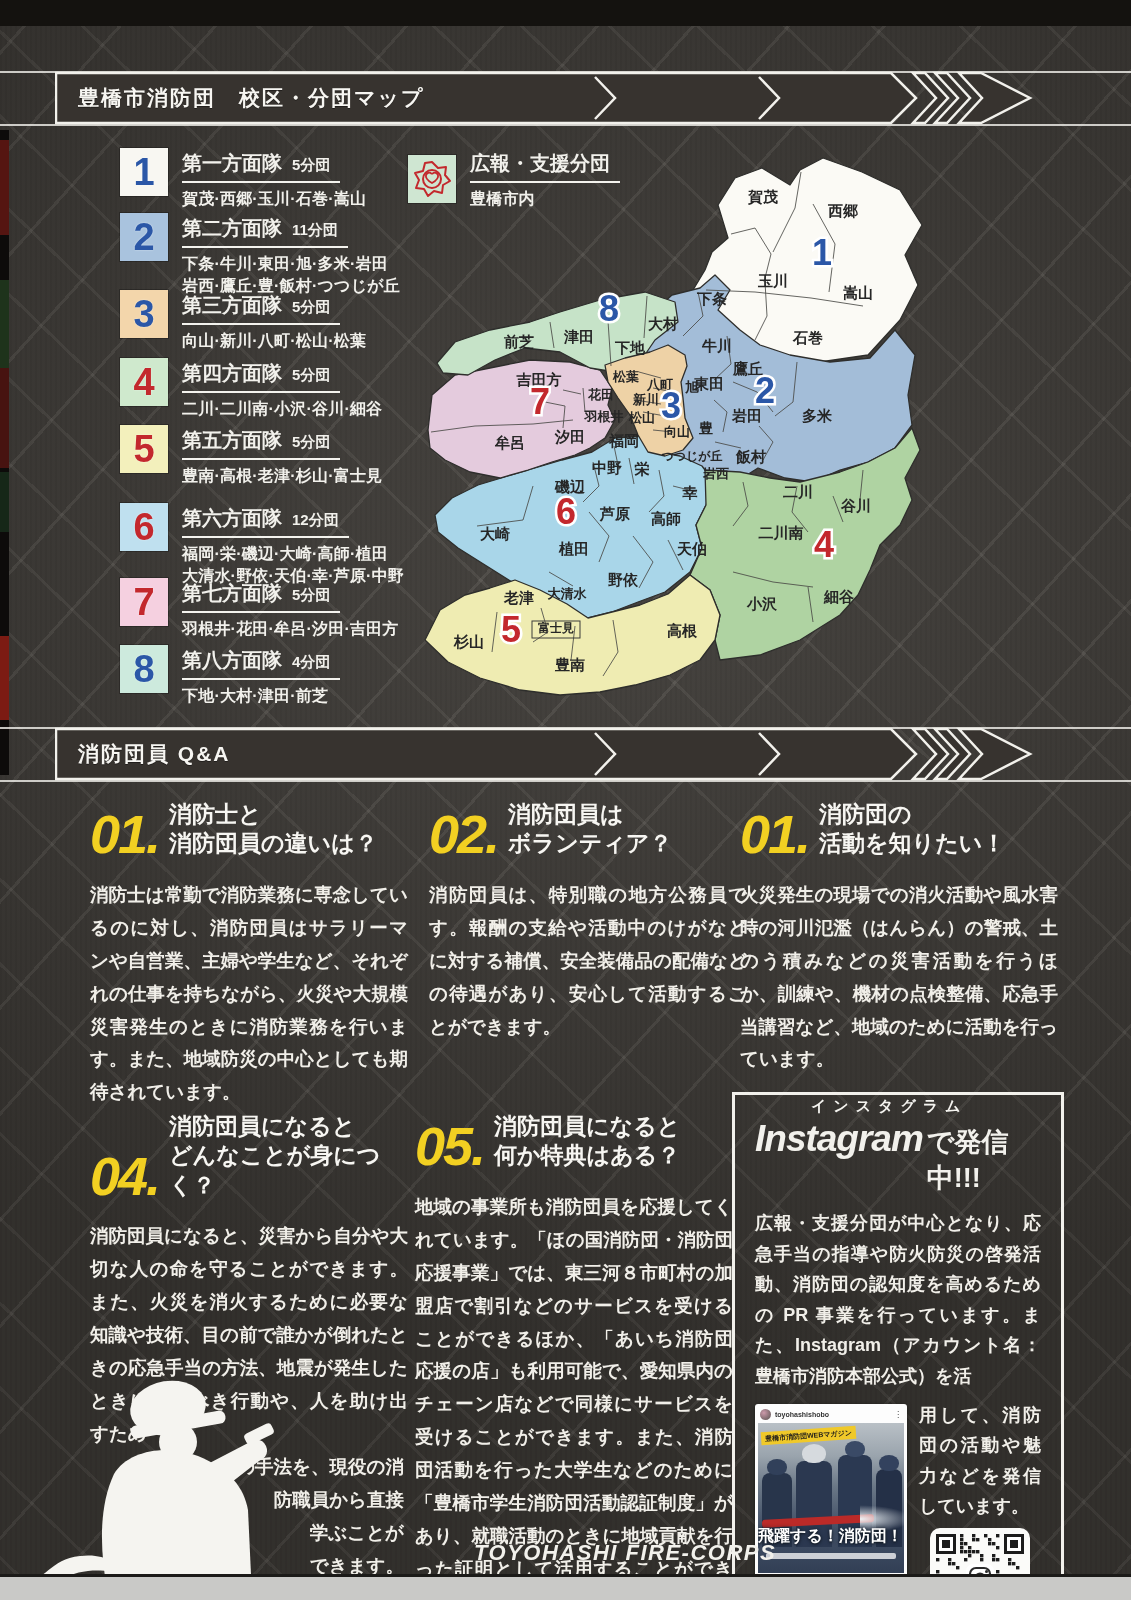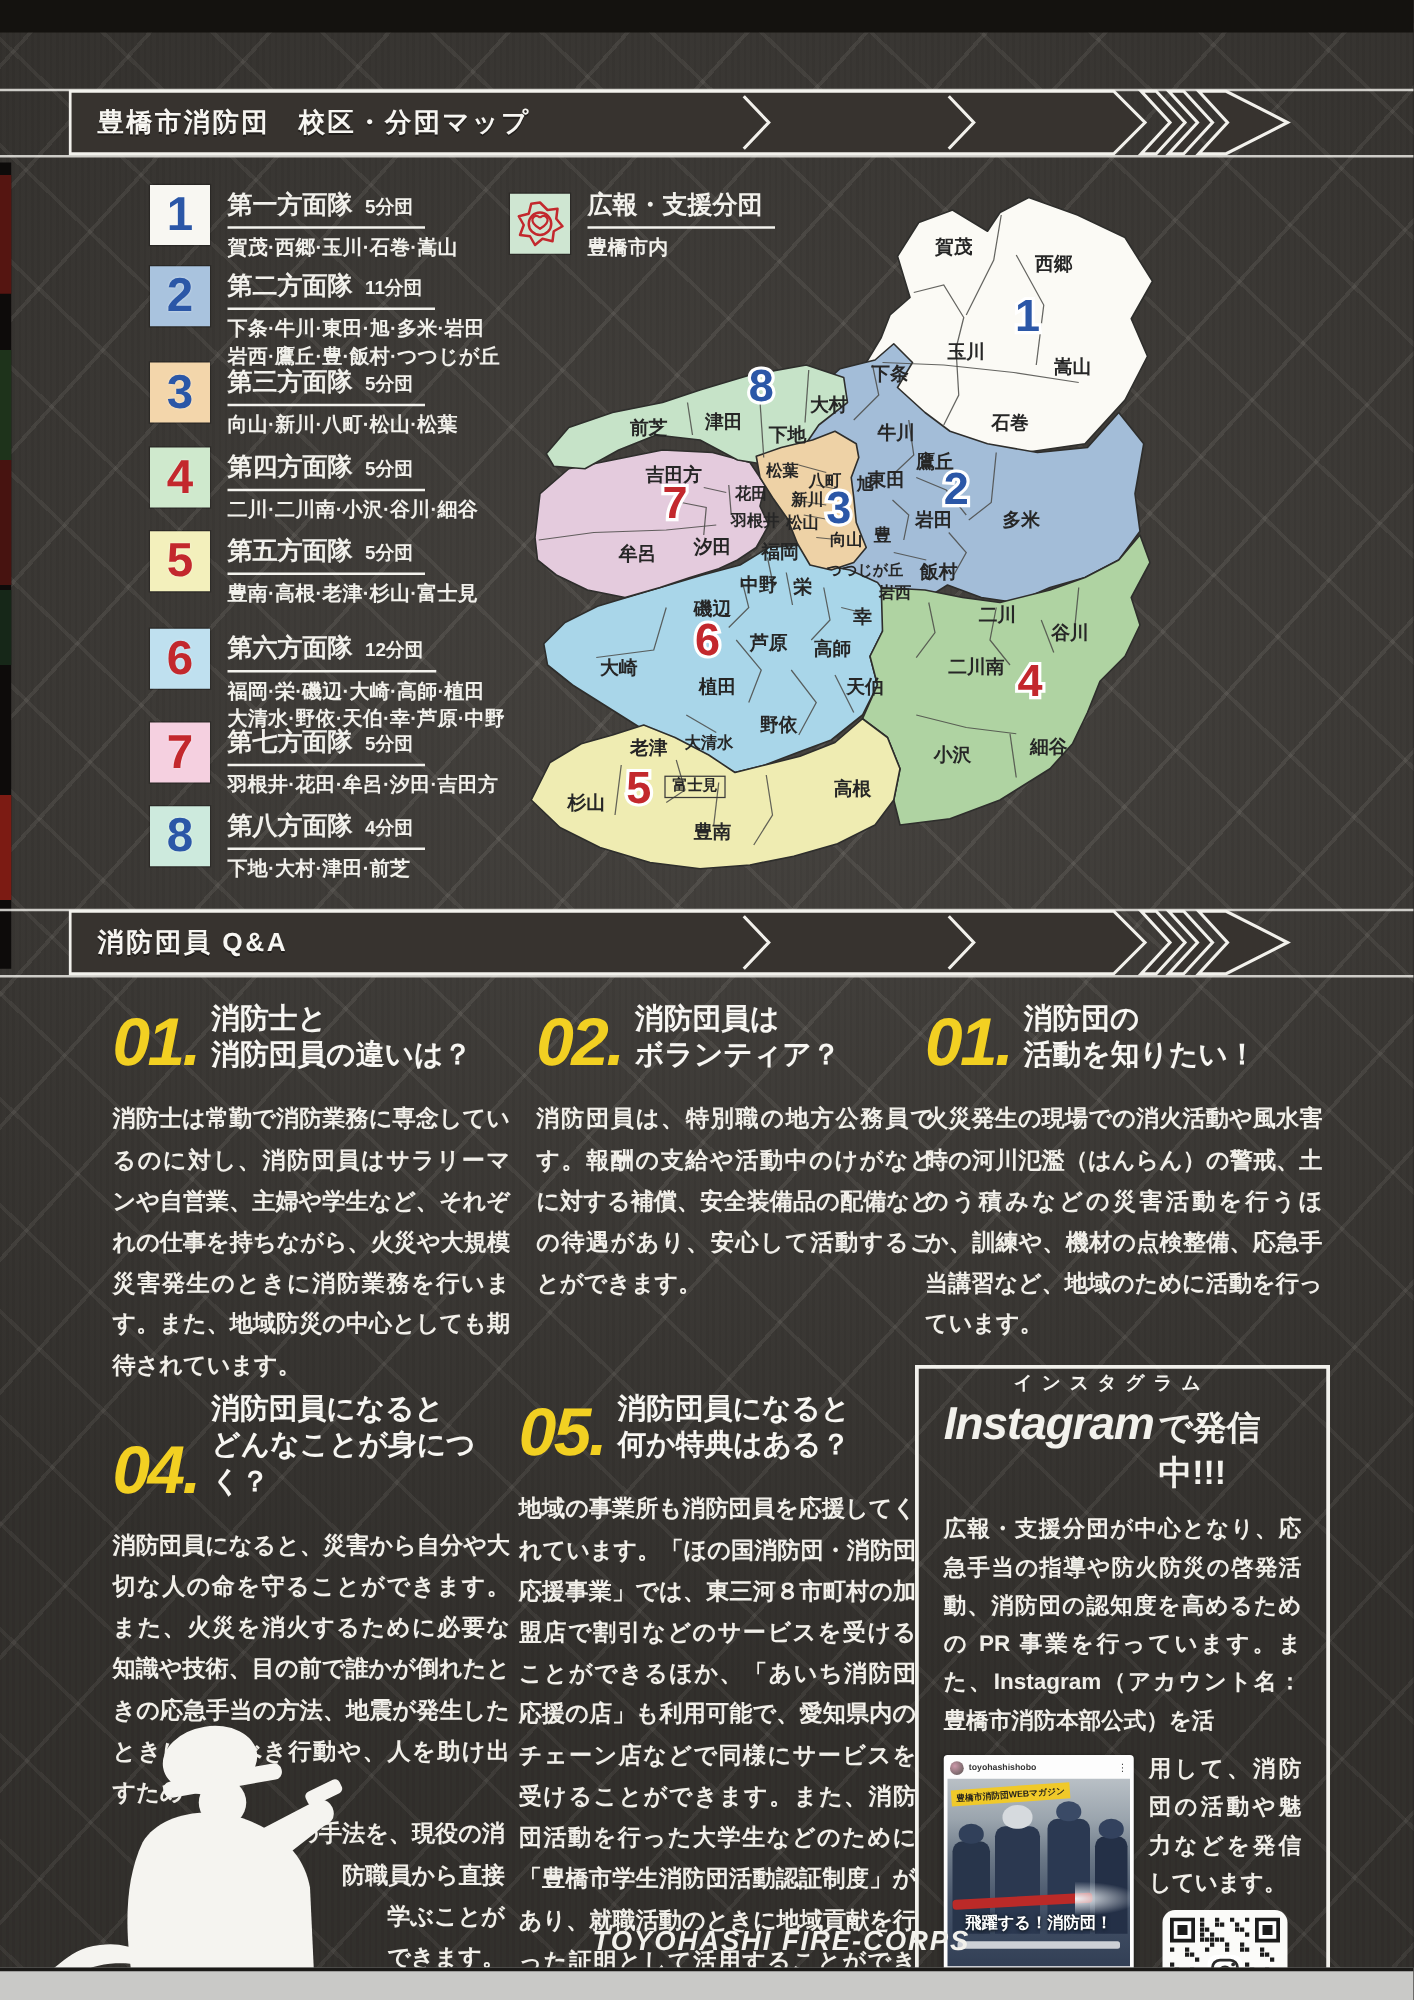--- a/index.html
+++ b/index.html
@@ -64,21 +64,21 @@
     background:linear-gradient(180deg,#b9c0c6 0%,#9aa4ad 22%,#6b7887 42%,#46546a 66%,#323f55 100%);}
   .ff{position:absolute;bottom:26px;border-radius:8px 8px 0 0;}
   .ff::before{content:"";position:absolute;left:50%;top:-14px;transform:translateX(-50%);width:20px;height:16px;border-radius:50% 50% 45% 45%;}
   .ff1{left:4px;width:30px;height:74px;background:#28354b;}  .ff1::before{background:#31405a;}
   .ff2{left:38px;width:36px;height:86px;background:#2b3850;} .ff2::before{background:#d6dade;width:24px;height:19px;top:-17px;}
   .ff3{left:80px;width:34px;height:92px;background:#2b3952;} .ff3::before{background:#3a4a66;}
   .ff4{left:118px;width:26px;height:78px;background:#243047;} .ff4::before{background:#33425e;}
   .igp-hose{position:absolute;left:4px;bottom:48px;width:112px;height:8px;background:#bb2a28;transform:rotate(-3deg);border-radius:3px;}
   .igp-spray{position:absolute;right:-8px;bottom:40px;width:52px;height:28px;background:radial-gradient(ellipse at left,#eef3f6 0%,rgba(238,243,246,0) 70%);}
   .igp-badge{position:absolute;left:3px;top:6px;background:#f0c929;color:#27241c;font-size:7px;font-weight:800;padding:1.5px 4px;transform:rotate(-4deg);white-space:nowrap;}
-  .igp-title{position:absolute;left:0;right:0;bottom:26px;text-align:center;color:#fff;font-size:13px;font-weight:900;text-shadow:0 1px 2px #101820,0 0 4px #101820;}
+  .igp-title{position:absolute;left:0;right:0;bottom:26px;text-align:left;color:#fff;font-size:16px;font-weight:900;text-shadow:0 1px 2px #101820,0 0 4px #101820;}
   .igp-sub{position:absolute;left:8px;right:8px;bottom:14px;height:6px;background:rgba(255,255,255,.75);border-radius:2px;}
   .igp-actions{height:18px;display:flex;align-items:center;padding:2px 2px 0 2px;}
   .igp-actions svg{margin-right:5px;}
   .ig-qr-wrap{overflow:hidden;display:flex;flex-direction:column;align-items:center;padding-top:6px;}
   .qr-card{width:100px;height:100px;background:#fbfbf9;border-radius:10px;padding:6px;box-sizing:border-box;}
   .footer-text{position:absolute;left:452px;top:1540px;font-size:22px;font-weight:800;font-style:italic;letter-spacing:1.5px;color:#f2f1ec;margin-left:22px;}
   .ffsil{position:absolute;left:18px;top:1356px;width:290px;height:240px;}
 </style>
 </head>
 <body>

